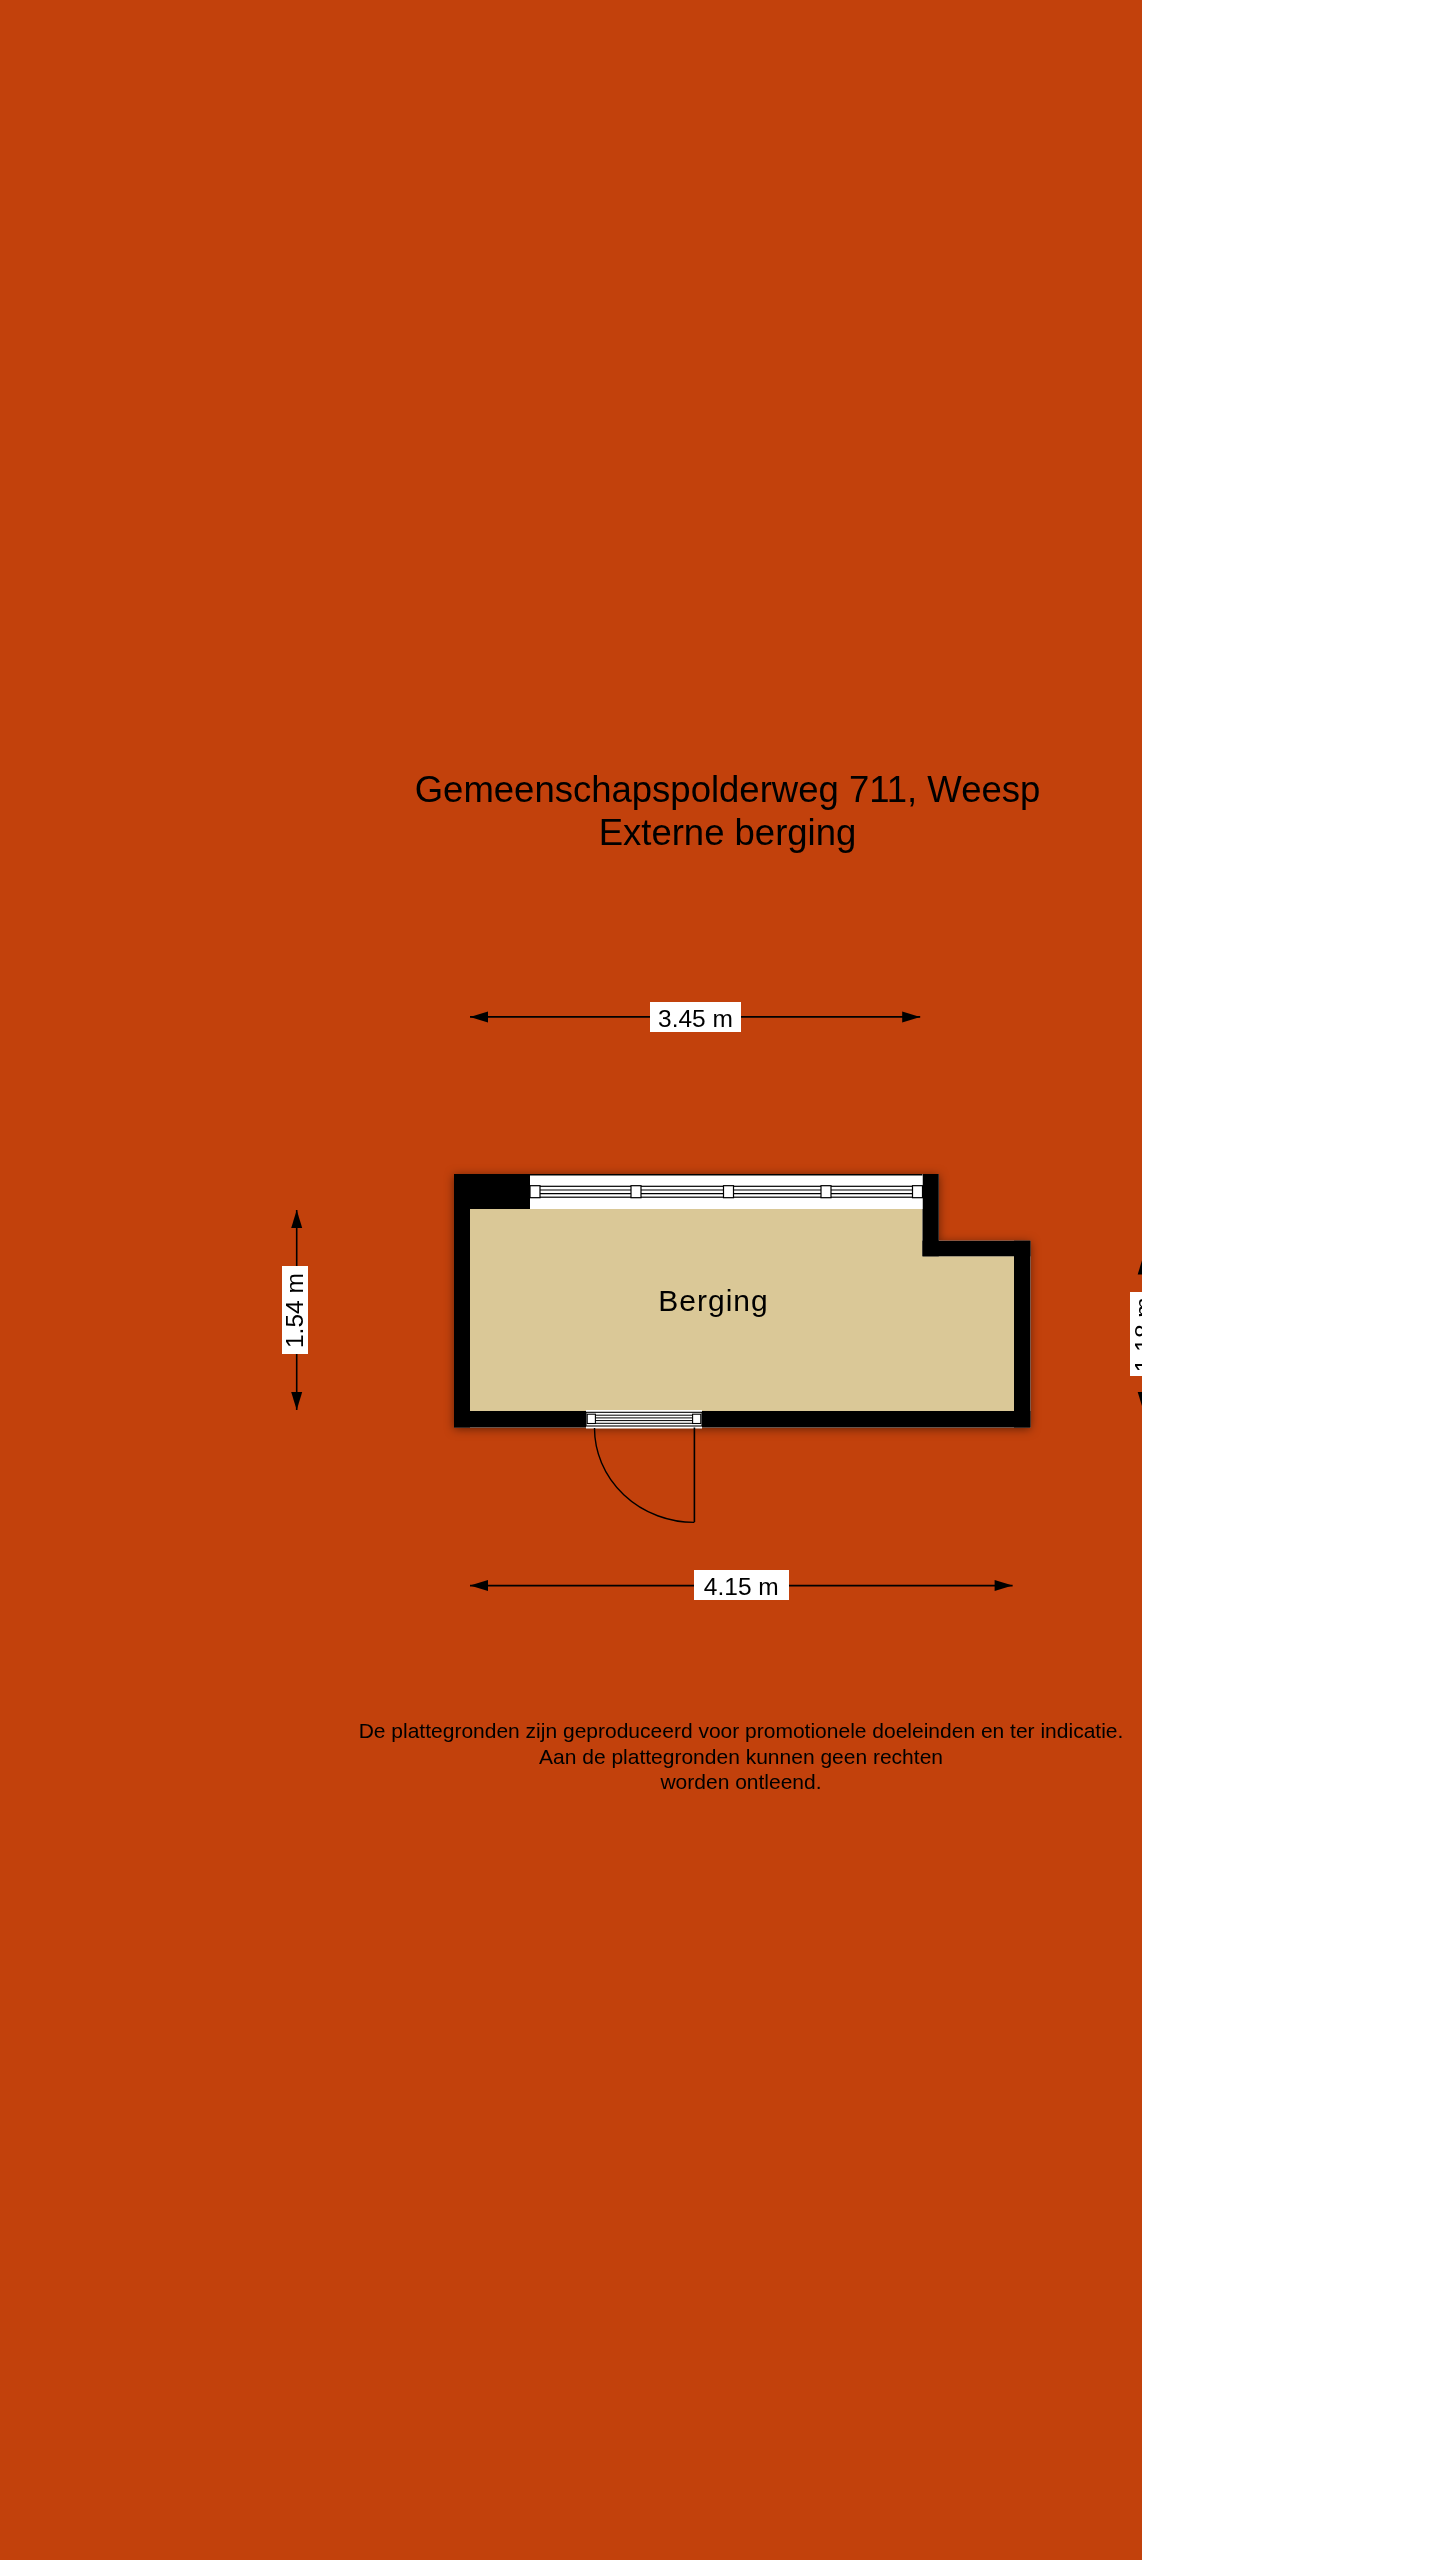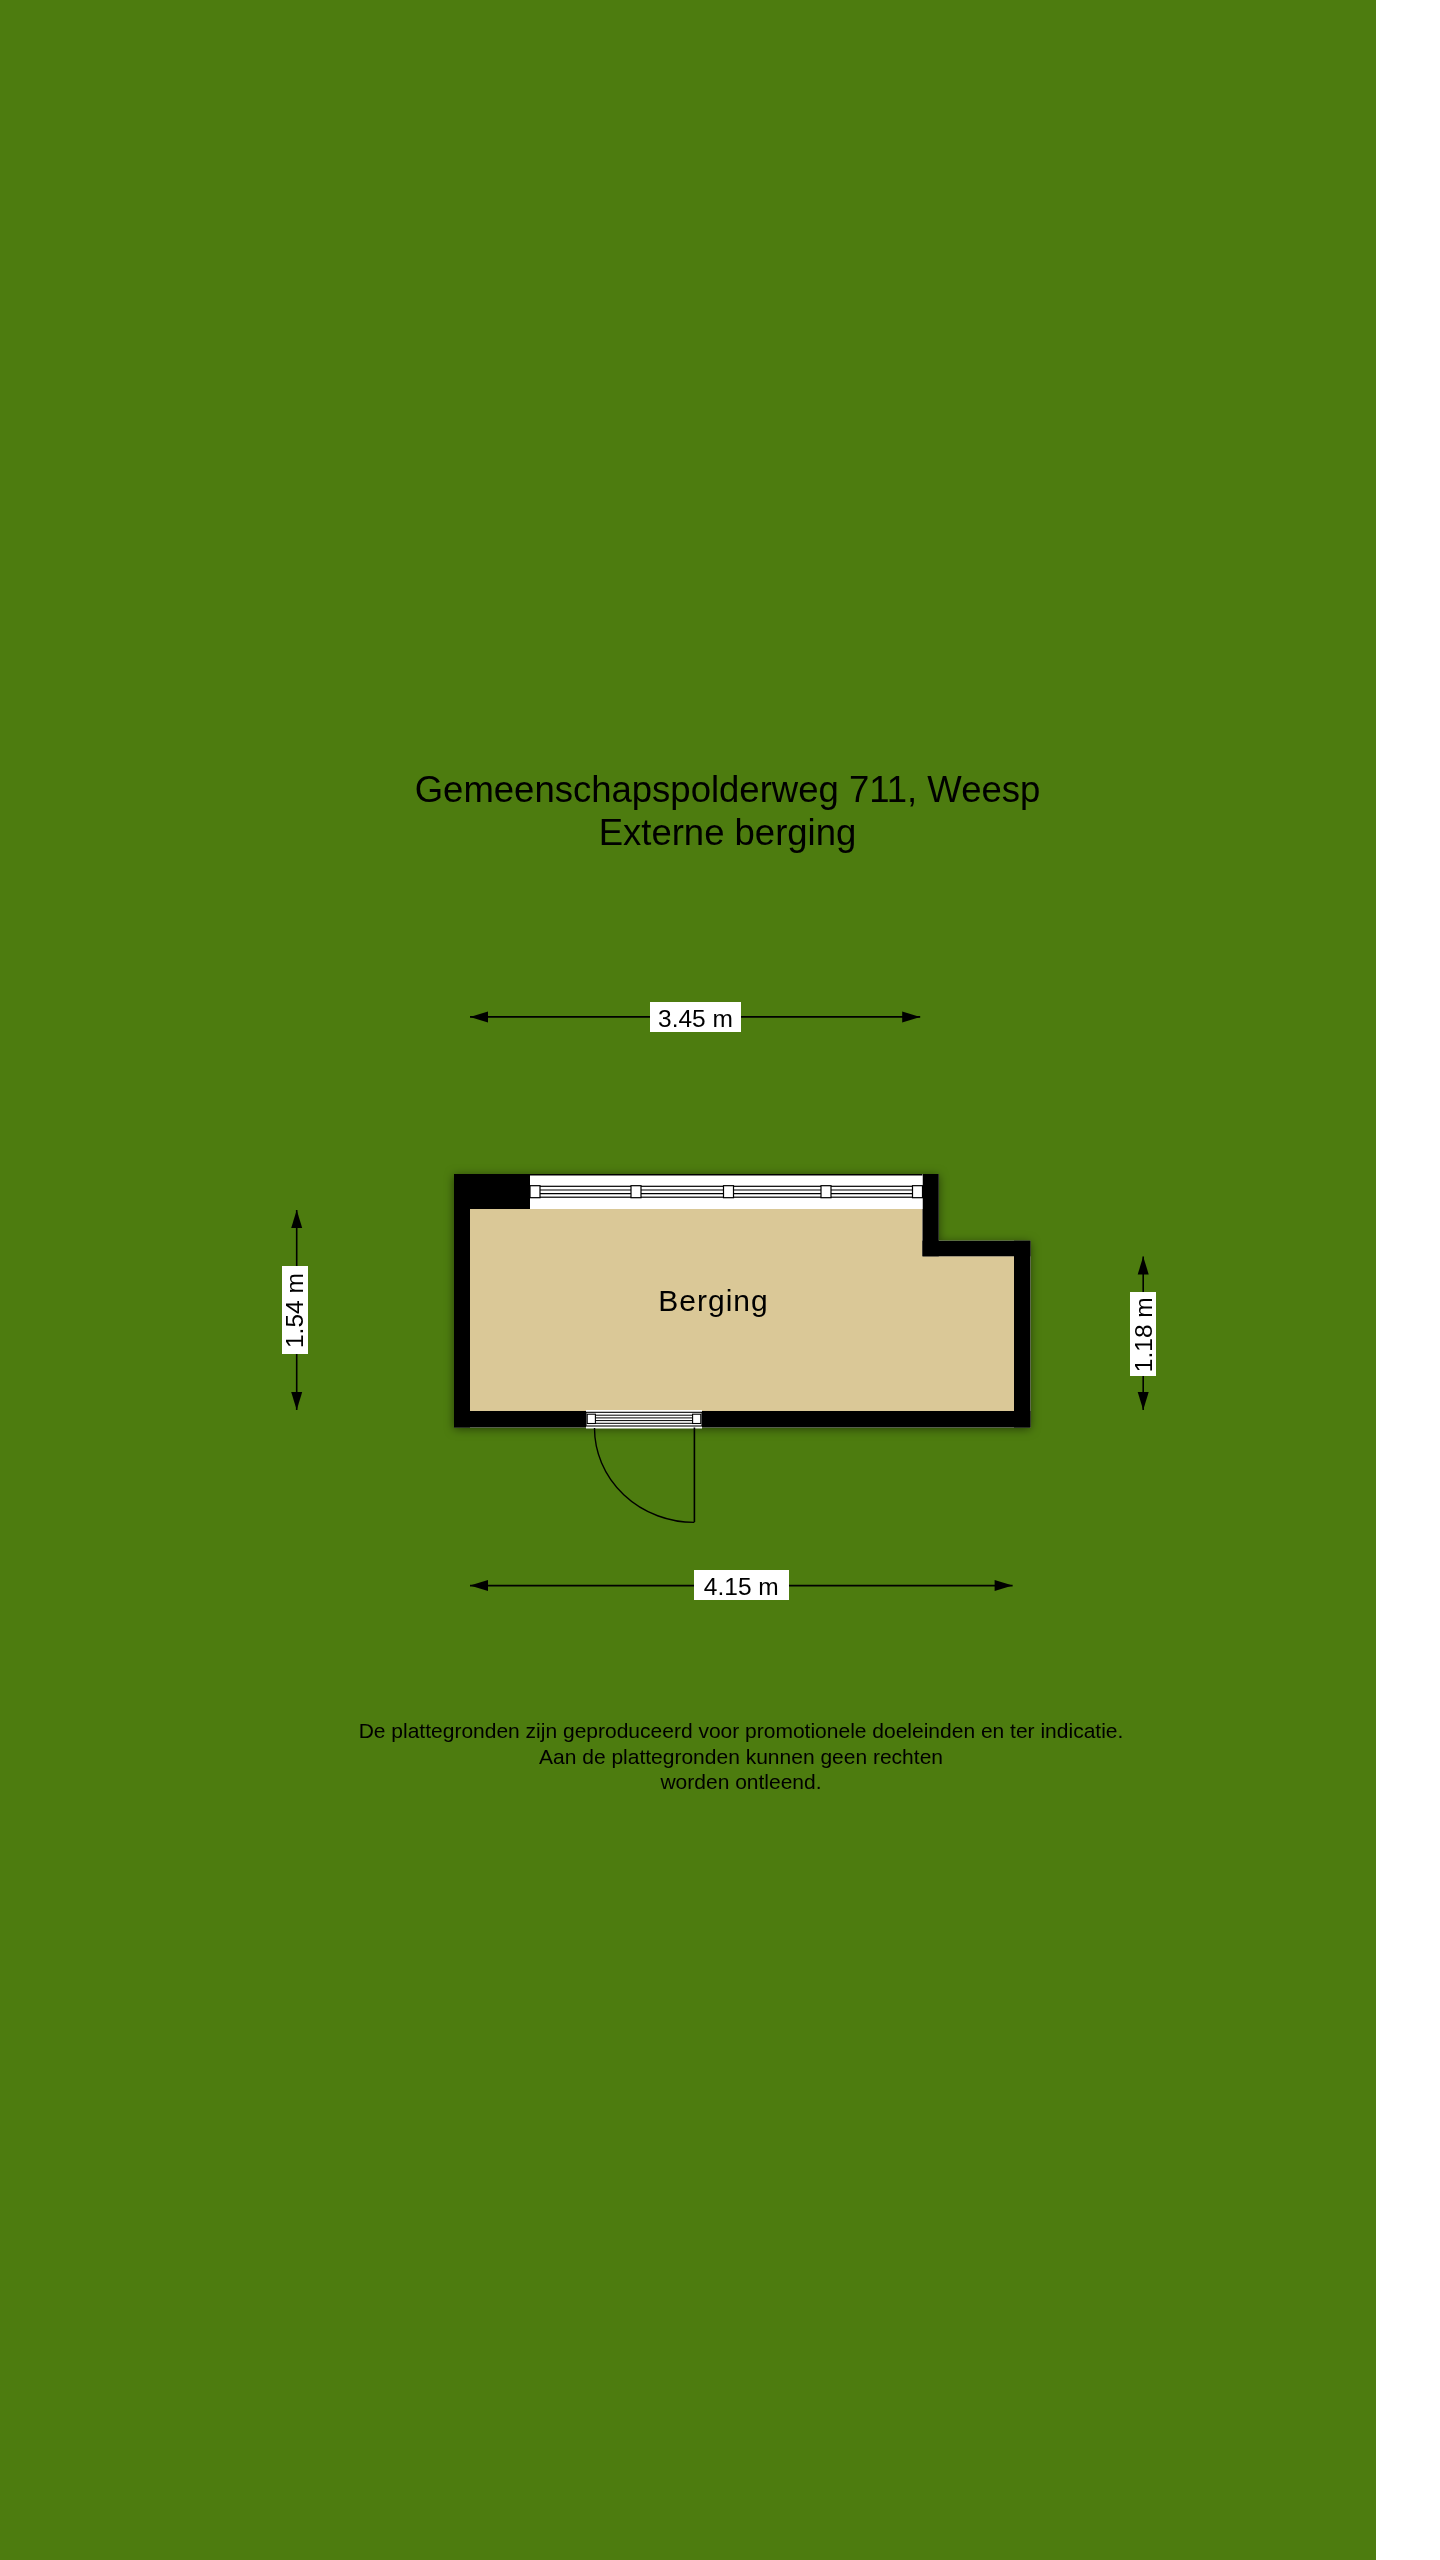--- a/index.html
+++ b/index.html
@@ -1,16 +1,16 @@
 <!DOCTYPE html>
 <html><head>
 <meta charset="utf-8">
 <style>
 html,body{margin:0;padding:0;background:#ffffff;}
-#page{position:relative;width:1376px;height:2560px;background:#4d7c0f;overflow:hidden;font-family:"Liberation Sans",sans-serif;}
+#page{position:relative;width:1142px;height:2560px;background:#c2410c;overflow:hidden;font-family:"Liberation Sans",sans-serif;}
 #page svg{position:absolute;left:0;top:0;filter:blur(0.5px);}
 text{font-family:"Liberation Sans",sans-serif;fill:#000000;}
 </style>
 </head>
 <body>
 <div id="page">
 <svg width="1440" height="2560" viewBox="0 0 1440 2560">
 <defs>
 <filter id="sh" x="-15%" y="-15%" width="130%" height="130%">
 <feDropShadow dx="0" dy="1.5" stdDeviation="5" flood-color="#000000" flood-opacity="0.5"></feDropShadow>

